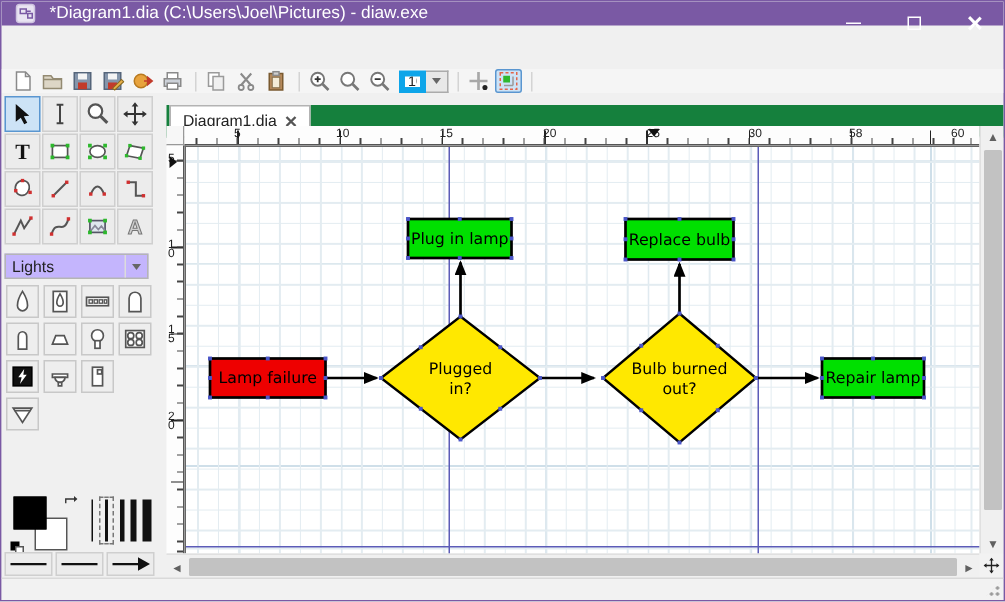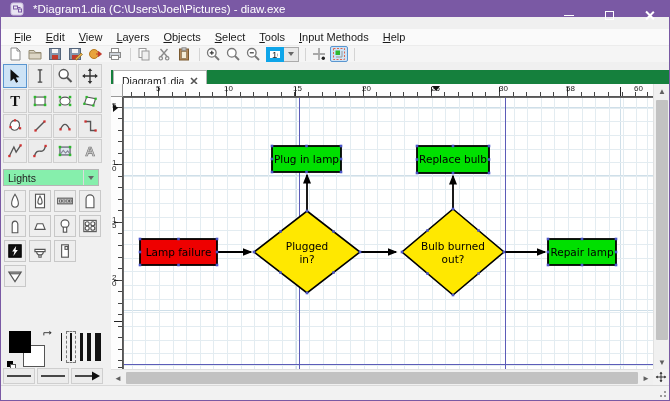--- a/index.html
+++ b/index.html
@@ -32,21 +32,21 @@
   .zoom-combo{display:flex;align-items:center;margin:0 2px;}
   .zoom-input{width:18px;height:15px;border:4px solid #0ea5e9;font-size:9.5px;padding:0 2px;font-family:"Liberation Sans",sans-serif;background:#fff;color:#222;}
   .zoom-drop{width:15px;height:15px;border:1px solid #ababab;border-left:none;background:#e8e8e8;display:flex;align-items:center;justify-content:center;}
   .chev{width:0;height:0;border-left:3.5px solid transparent;border-right:3.5px solid transparent;border-top:4px solid #666;}
 
   
   .toolbox{position:absolute;left:0;top:61px;width:105px;height:323px;background:#f0f0f0;}
   .tools-grid{position:absolute;left:2px;top:2px;display:grid;grid-template-columns:repeat(4,24px);grid-auto-rows:24px;gap:1px;}
   .tool{background:#ececec;border:1px solid #cfcfcf;display:flex;align-items:center;justify-content:center;}
   .tool.selected{background:#cde3f6;border:1px solid #5a96d0;}
-  .sheet-select{position:absolute;left:2px;top:107px;width:96px;height:17px;background:#86efac;border:1px solid #b5b5b5;display:flex;align-items:center;}
+  .sheet-select{position:absolute;left:2px;top:107px;width:96px;height:17px;background:#c4b5fd;border:1px solid #b5b5b5;display:flex;align-items:center;}
   .sheet-select .val{flex:1;font-size:10.5px;padding-left:4px;color:#222;}
   .sheet-select .drop{width:15px;height:100%;display:flex;align-items:center;justify-content:center;border-left:1px solid #dcdcdc;}
   .shapes-grid{position:absolute;left:3px;top:128px;display:grid;grid-template-columns:repeat(4,22px);grid-auto-rows:22px;gap:3px;}
   .shape-btn{background:#eeeeee;border:1px solid #c8c8c8;display:flex;align-items:center;justify-content:center;}
   .shape-btn.last{grid-column:1;}
 
   .color-widget{position:absolute;left:6px;top:267px;width:46px;height:42px;}
   .fg-swatch{position:absolute;left:2px;top:2px;width:22px;height:22px;background:#000;border:1px solid #000;z-index:2;}
   .bg-swatch{position:absolute;left:16px;top:16px;width:22px;height:22px;background:#fff;border:1px solid #555;z-index:1;}
   .swap-colors{position:absolute;right:0;top:0;width:11px;height:11px;}
@@ -128,31 +128,20 @@
         </div>
       <div class="win-btn">
           <div class="glyph-max"></div>
         </div>
       <div class="win-btn">
           <div class="glyph-close"></div>
         </div>
     </div>
   </div>
 
-  <nav class="menubar" id="menubar">
-      <span class="menu-item"><u>F</u>ile</span>
-      <span class="menu-item"><u>E</u>dit</span>
-      <span class="menu-item"><u>V</u>iew</span>
-      <span class="menu-item"><u>L</u>ayers</span>
-      <span class="menu-item"><u>O</u>bjects</span>
-      <span class="menu-item"><u>S</u>elect</span>
-      <span class="menu-item"><u>T</u>ools</span>
-      <span class="menu-item"><u>I</u>nput Methods</span>
-      <span class="menu-item"><u>H</u>elp</span>
-    </nav>
 
   <div class="toolbar">
     <div class="tbtn">
         <svg width="16" height="16" viewBox="0 0 16 16">
           <path d="M4 2h6l3 3v9H4z" fill="#ffffff" stroke="#8a8a8a"></path>
           <path d="M10 2v3h3" fill="none" stroke="#8a8a8a"></path>
         </svg>
       </div>
     <div class="tbtn">
         <svg width="16" height="16" viewBox="0 0 16 16">

